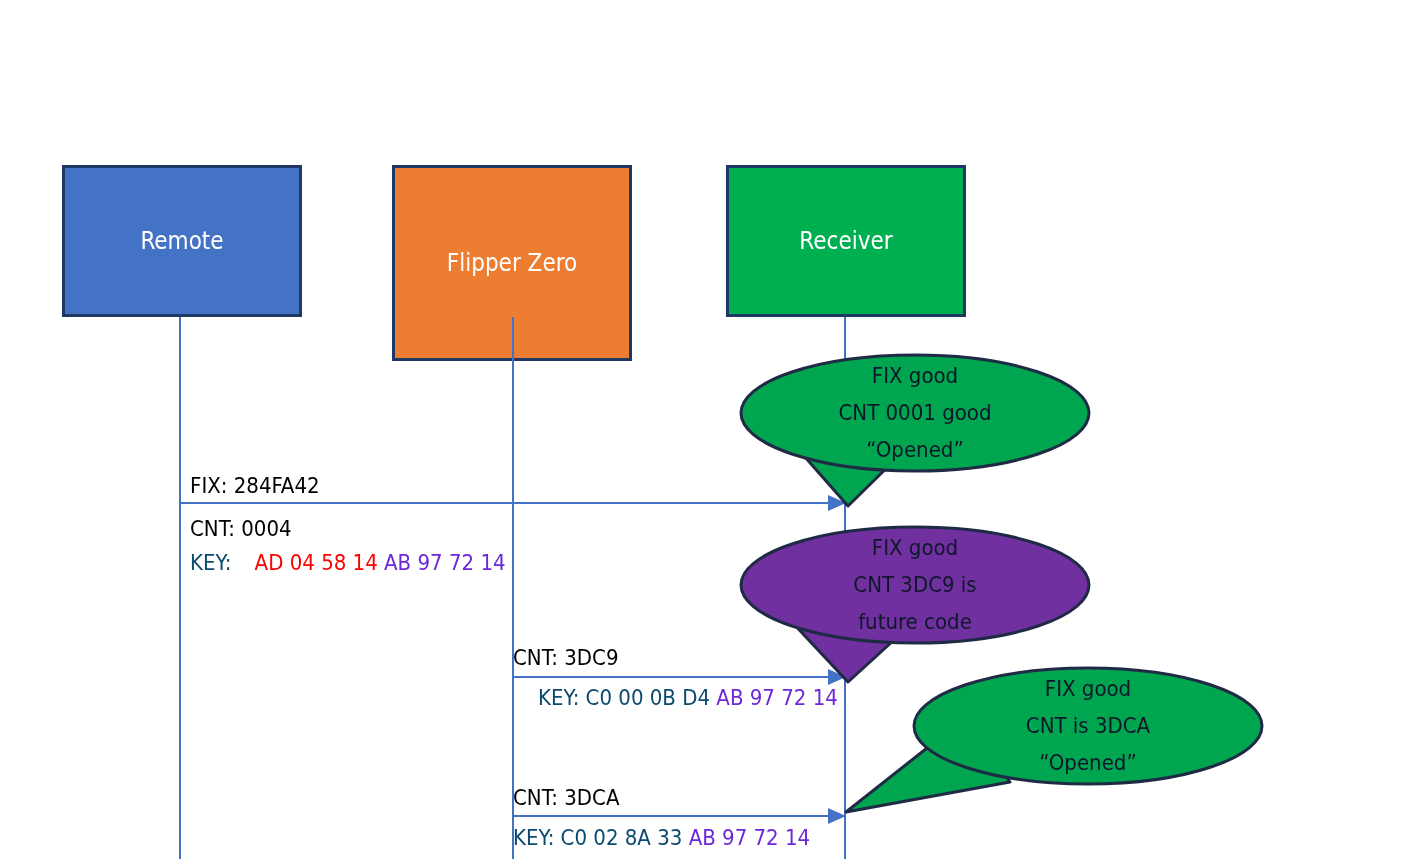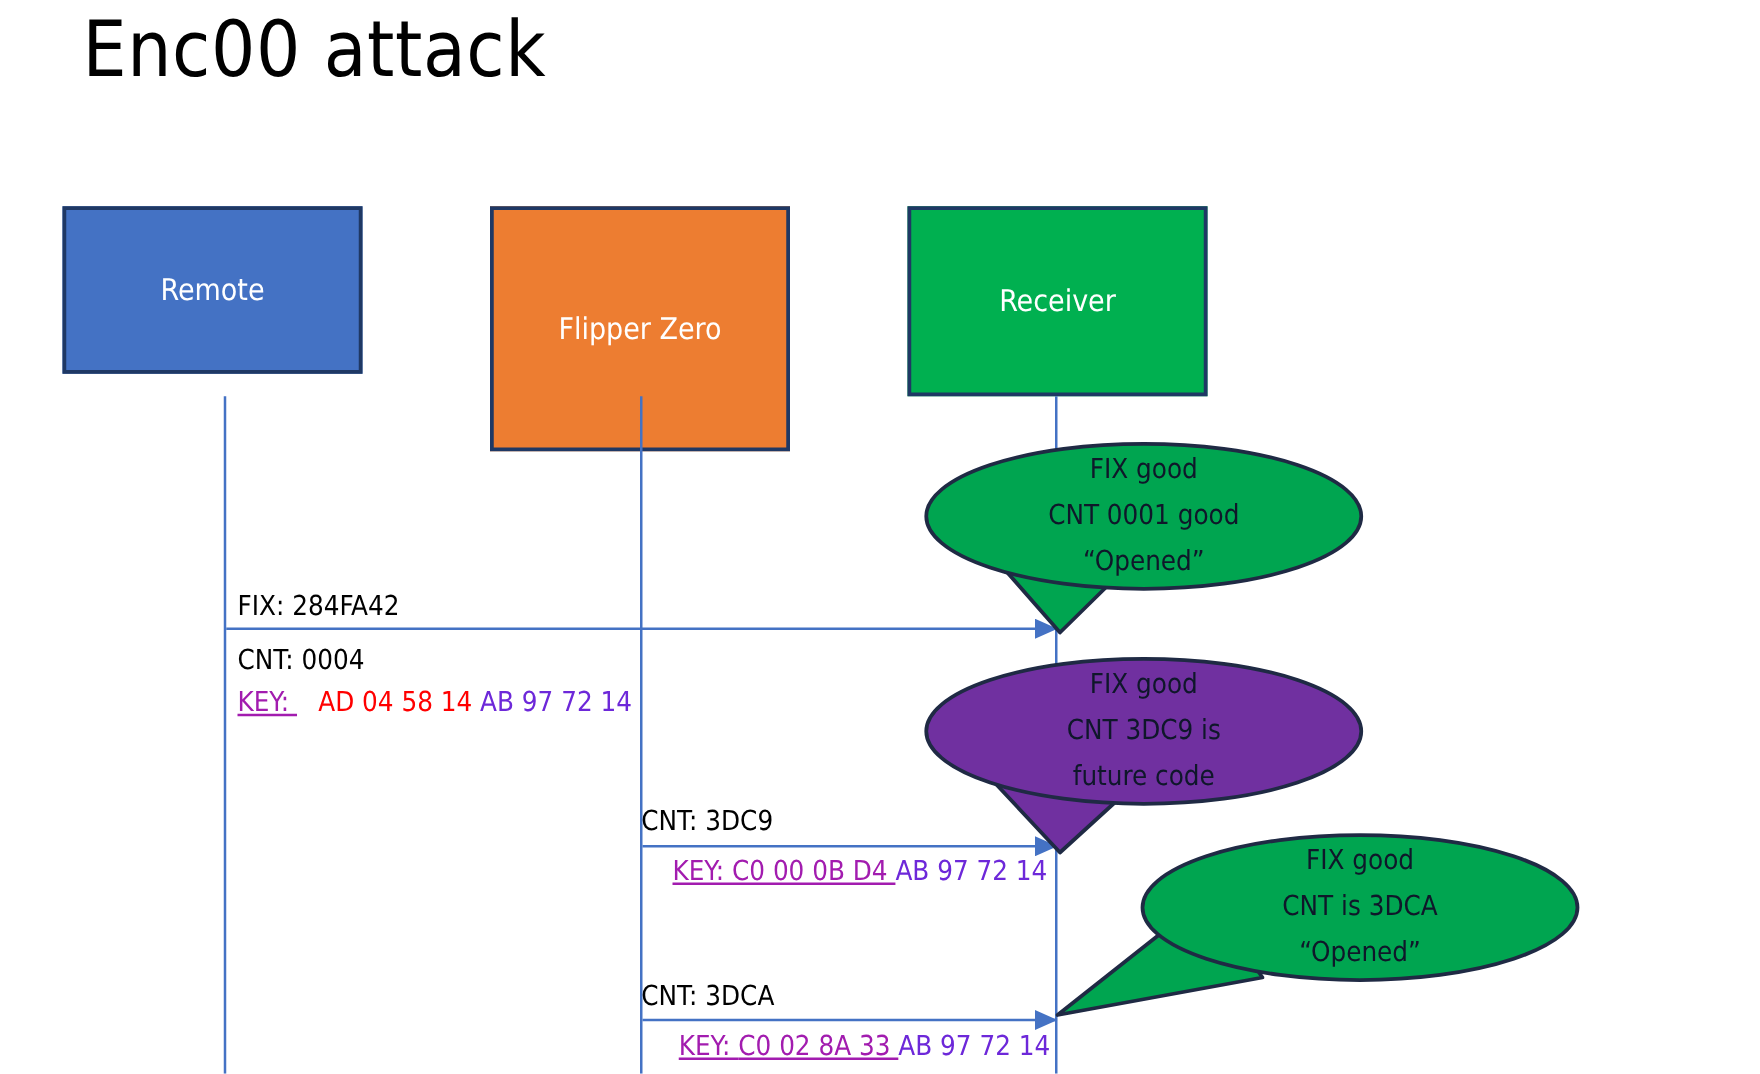--- a/index.html
+++ b/index.html
@@ -58,40 +58,39 @@
   .msg-text {
     position: absolute;
     font-size: 22px;
     line-height: 34px;
     font-family: "DejaVu Sans Condensed", "Liberation Sans", sans-serif;
     white-space: nowrap;
     color: #000000;
   }
   .hex-red { color: #FF0000; margin-left: 17px; }
   .hex-green { color: #6d28d9; }
-  .hex-black { color: #a21caf; text-decoration: underline; }
+  .hex-black { color: #0c4a6e; }
   .bubble-text {
     position: absolute;
     text-align: center;
     color: #0f172a;
     font-size: 22px;
     line-height: 37px;
     font-family: "DejaVu Sans Condensed", "Liberation Sans", sans-serif;
     white-space: nowrap;
     pointer-events: none;
   }
 </style>
 </head>
 <body>
 
 <div id="stage">
 
-  <div class="slide-title">Enc00 attack</div>
 
-  <div class="actor-box" style="left:50px; top:165px; width:240px; height:134px; background:#4472C4;">
+  <div class="actor-box" style="left:62px; top:165px; width:240px; height:152px; background:#4472C4;">
     <span class="actor-label">Remote</span>
   </div>
 
   <div class="actor-box" style="left:392px; top:165px; width:240px; height:196px; background:#ED7D31;">
     <span class="actor-label">Flipper Zero</span>
   </div>
 
   <div class="actor-box" style="left:726px; top:165px; width:240px; height:152px; background:#00B050;">
     <span class="actor-label">Receiver</span>
   </div>
@@ -144,21 +143,21 @@
   </div>
 
   <div class="msg-text" style="left:513px; top:681px;padding-left:25px;">
     <span class="hex-black">KEY: </span><span class="hex-black">C0 00 0B D4 </span><span class="hex-green">AB 97 72 14</span>
   </div>
 
   <div class="msg-text" style="left:513px; top:781px;">
     <span>CNT: 3DCA</span>
   </div>
 
-  <div class="msg-text" style="left:543px; top:821px;">
+  <div class="msg-text" style="left:513px; top:821px;">
     <span class="hex-black">KEY: </span><span class="hex-black">C0 02 8A 33 </span><span class="hex-green">AB 97 72 14</span>
   </div>
 
   <div class="bubble-text" style="left:741px; top:357px; width:348px;">
     <div>FIX good</div>
     <div>CNT 0001 good</div>
     <div>“Opened”</div>
   </div>
 
   <div class="bubble-text" style="left:741px; top:529px; width:348px;">

